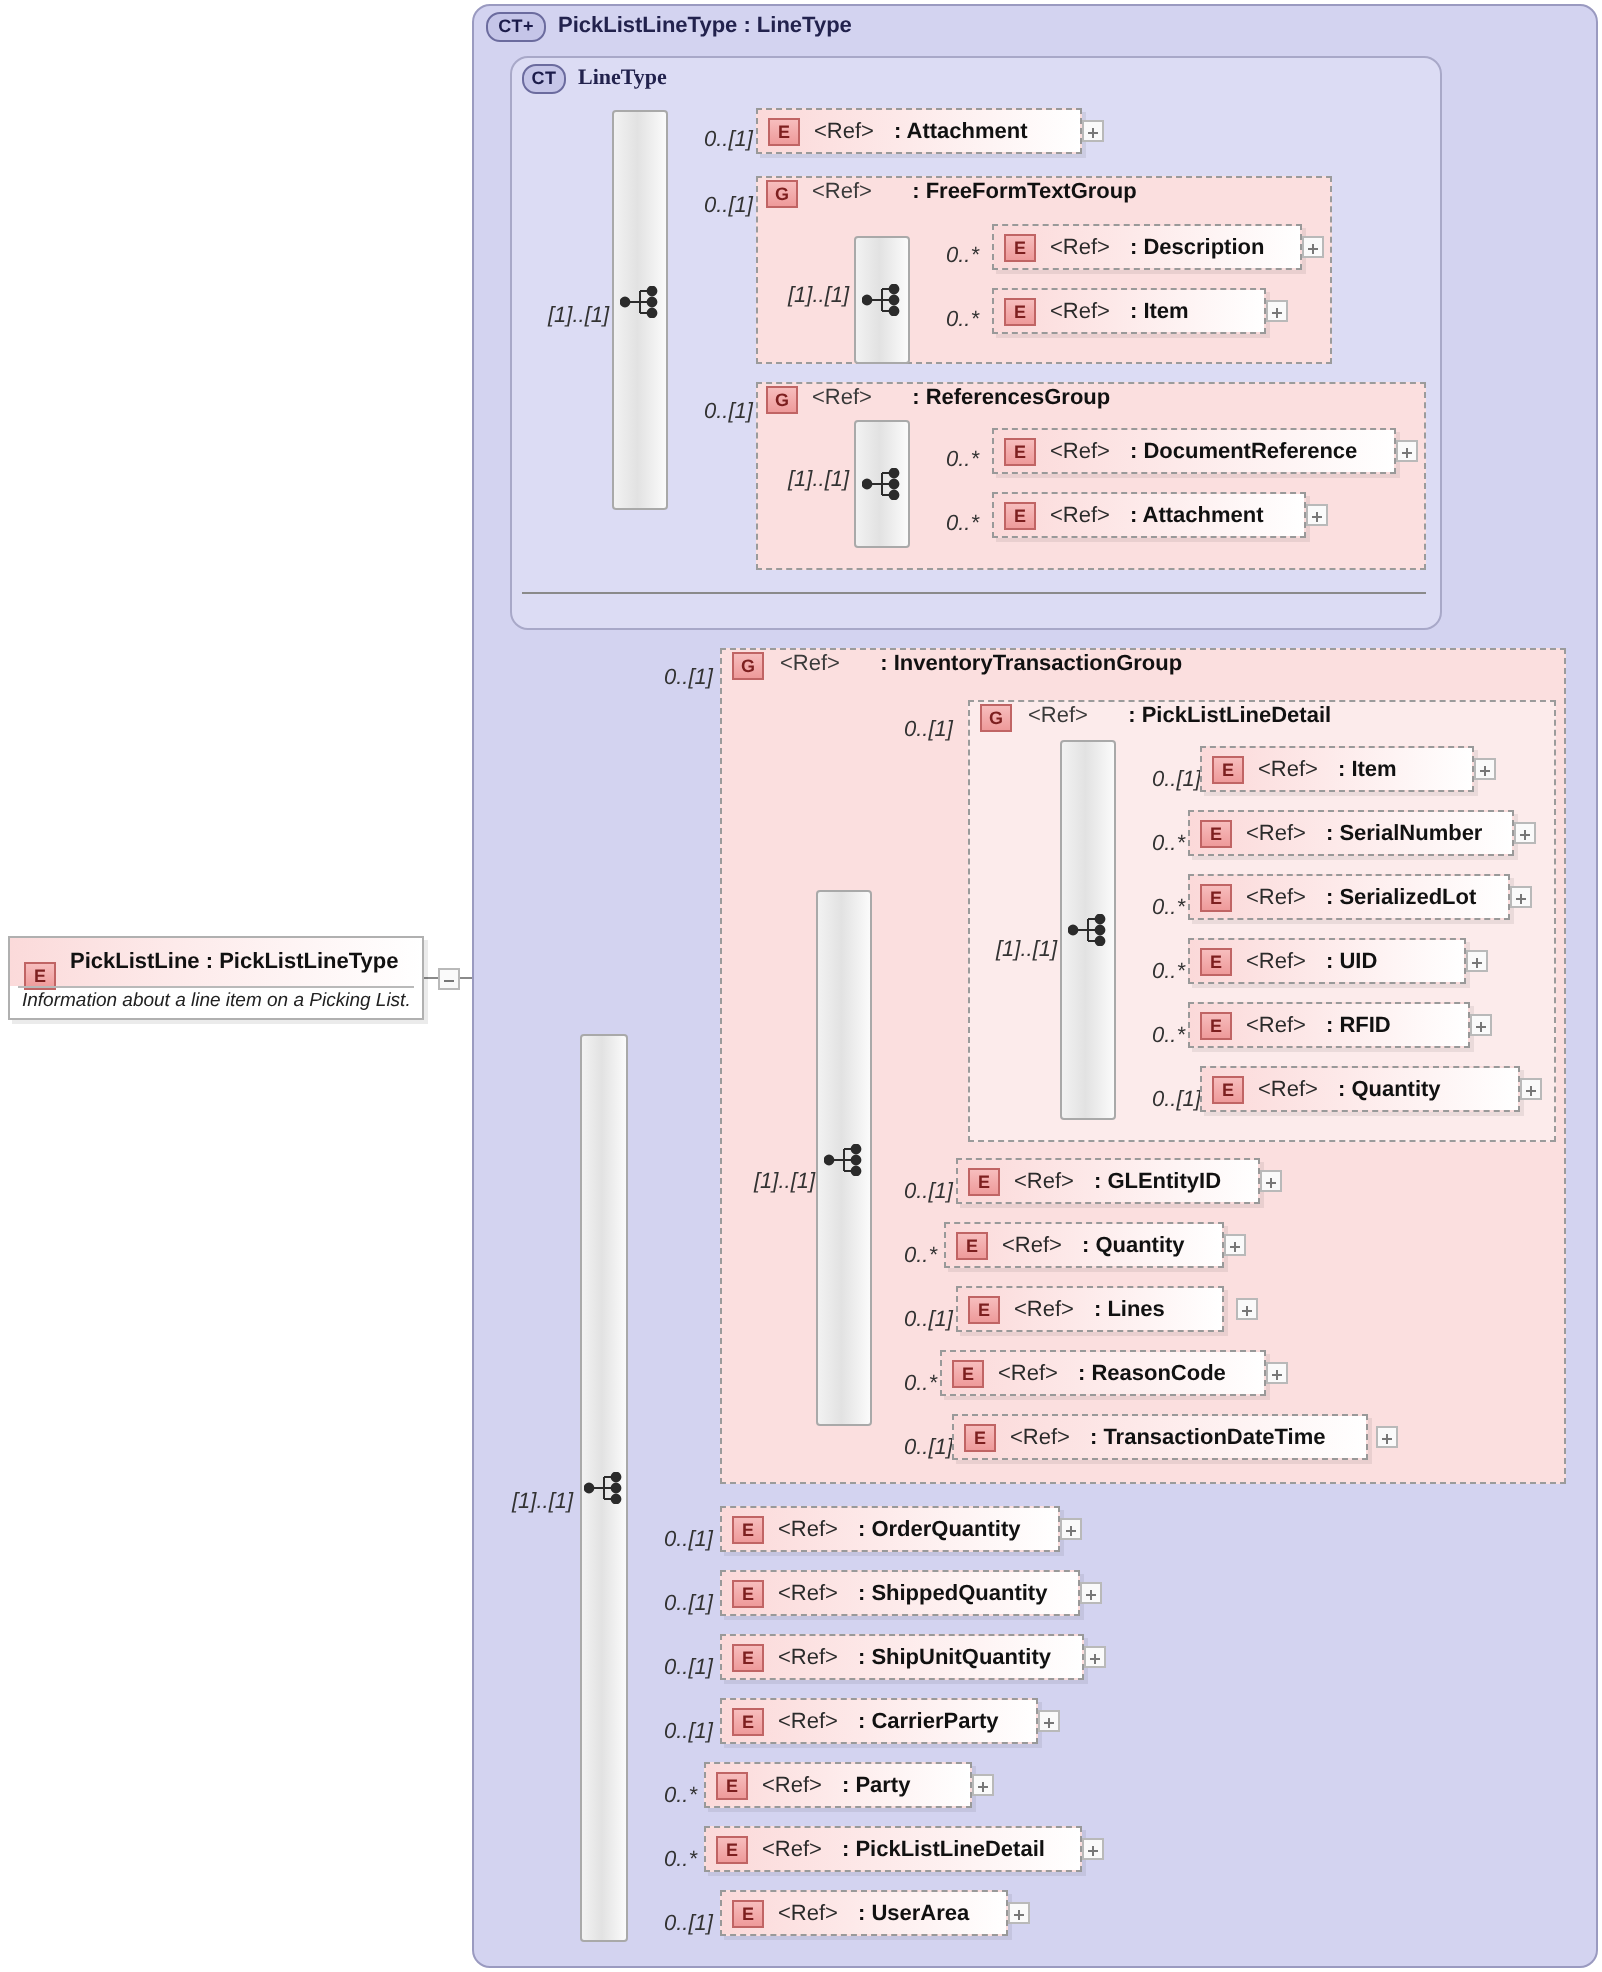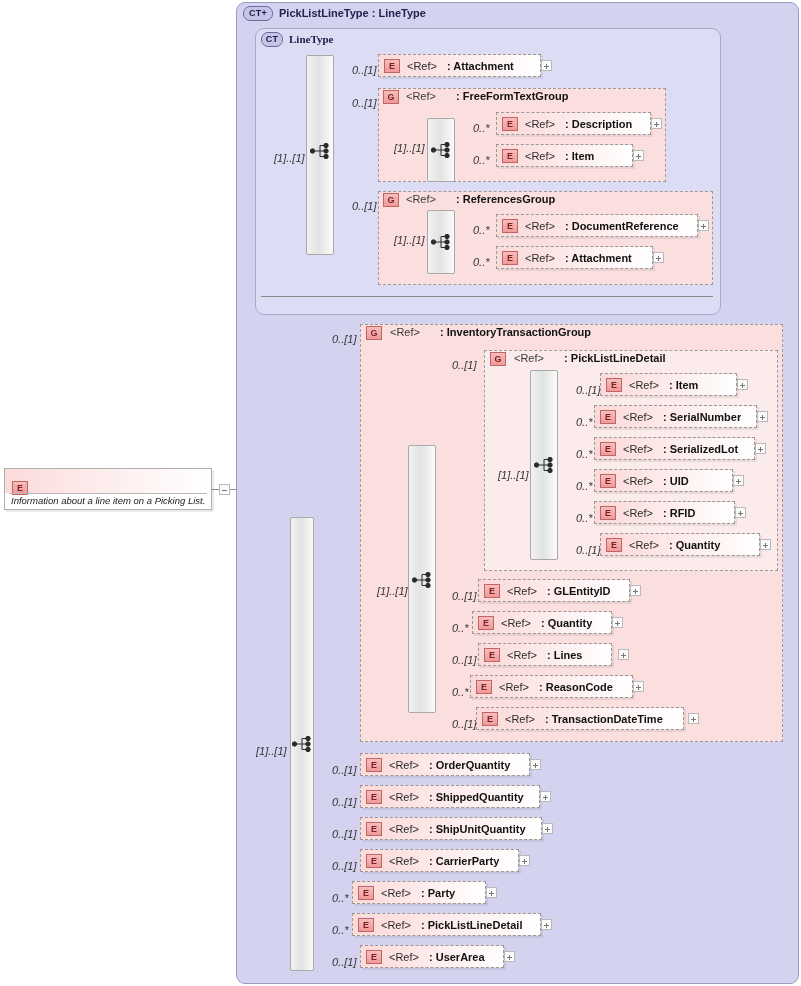--- a/index.html
+++ b/index.html
@@ -268,20 +268,21 @@
     <div class="node-lbl">
       <span class="ref">&lt;Ref&gt;</span>
       <span class="nm">: Attachment</span>
     </div>
   </div>
   <div class="expander" style="left:653px;top:252px;"></div>
 
   <div class="rootbox" style="left:4px;top:468px;width:208px;height:42px;">
     <div class="top"></div>
     <div class="badge" style="left:7px;top:12px;transform:none;">E</div>
+    <div class="ttl">PickListLine : PickListLineType</div>
     <div class="sep"></div>
     <div class="desc">Information about a line item on a Picking List.</div>
   </div>
   <div class="expander minus" style="left:219px;top:484px;"></div>
 
   <div class="seqbar" style="left:290px;top:517px;width:24px;height:454px;"></div>
   <svg class="seqicon" style="left:292px;top:736px;" viewBox="0 0 20 16">
     <g fill="#2b2b2b" stroke="#2b2b2b" stroke-width="1">
       <circle cx="2.5" cy="8" r="2.2"></circle>
         <line x1="4.5" y1="8" x2="10" y2="8"></line>

